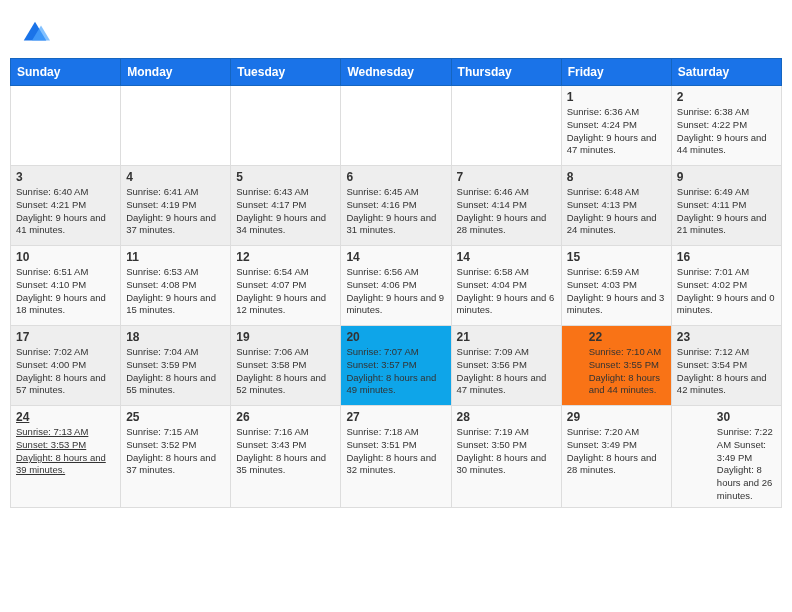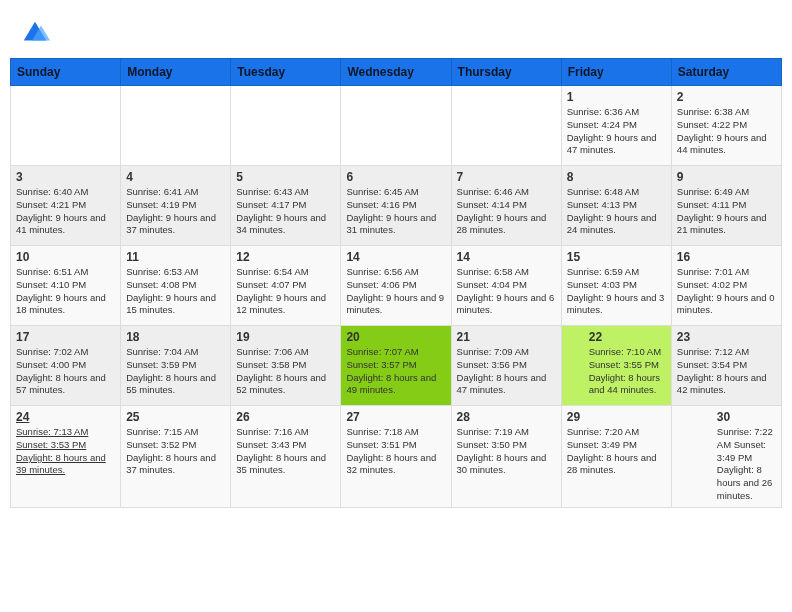--- a/index.html
+++ b/index.html
@@ -61,21 +61,21 @@
       padding: 0 10px 10px 10px;
     }
     
     table {
       width: 100%;
       border-collapse: collapse;
     }
     
     thead tr th {
       background-color: #1a73e8;
-      color: #0f172a;
+      color: #ffffff;
       font-size: 12px;
       font-weight: bold;
       padding: 6px 6px;
       text-align: left;
       border: 1px solid #1565c0;
     }
     
     tbody tr td {
       vertical-align: top;
       border: 1px solid #ddd;
@@ -266,33 +266,33 @@
             <div class="day-info">Sunrise: 7:04 AM
 Sunset: 3:59 PM
 Daylight: 8 hours and 55 minutes.</div>
           </td>
           <td style="background: rgb(238, 238, 238);">
             <span class="day-number">19</span>
             <div class="day-info">Sunrise: 7:06 AM
 Sunset: 3:58 PM
 Daylight: 8 hours and 52 minutes.</div>
           </td>
-          <td style="background: #84cc16;">
+          <td style="background: #0ea5e9;">
             <span class="day-number">20</span>
             <div class="day-info">Sunrise: 7:07 AM
 Sunset: 3:57 PM
 Daylight: 8 hours and 49 minutes.</div>
           </td>
           <td style="background: rgb(238, 238, 238); margin-top: 7px;">
             <span class="day-number">21</span>
             <div class="day-info">Sunrise: 7:09 AM
 Sunset: 3:56 PM
 Daylight: 8 hours and 47 minutes.</div>
           </td>
-          <td style="background: #bef264; padding-left: 27px;">
+          <td style="background: #f97316; padding-left: 27px;">
             <span class="day-number">22</span>
             <div class="day-info">Sunrise: 7:10 AM
 Sunset: 3:55 PM
 Daylight: 8 hours and 44 minutes.</div>
           </td>
           <td style="background: rgb(238, 238, 238);">
             <span class="day-number">23</span>
             <div class="day-info">Sunrise: 7:12 AM
 Sunset: 3:54 PM
 Daylight: 8 hours and 42 minutes.</div>

